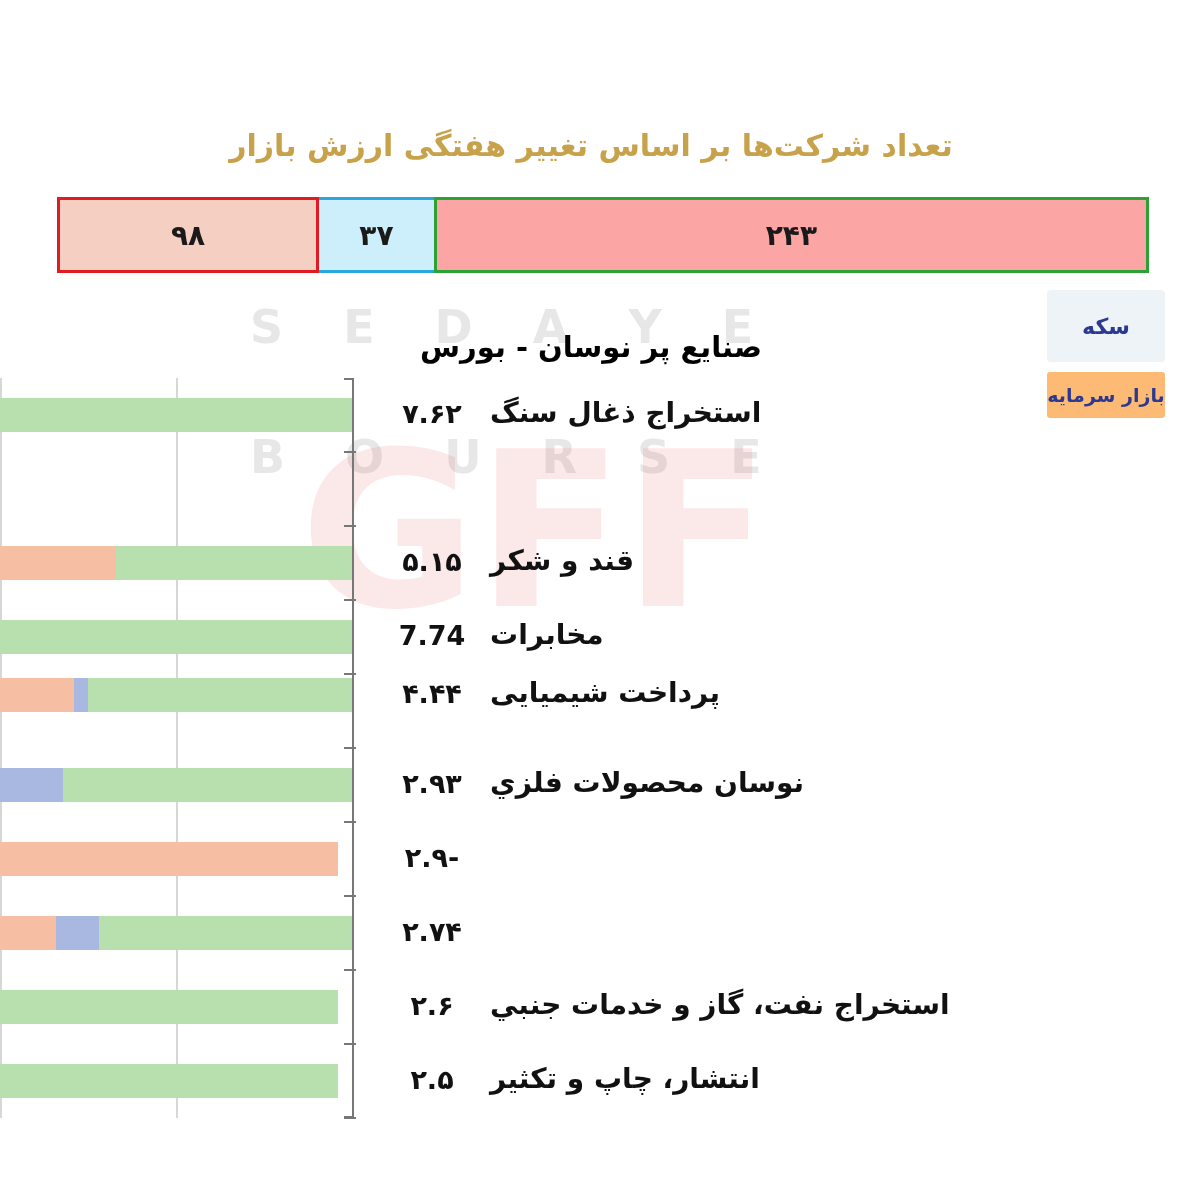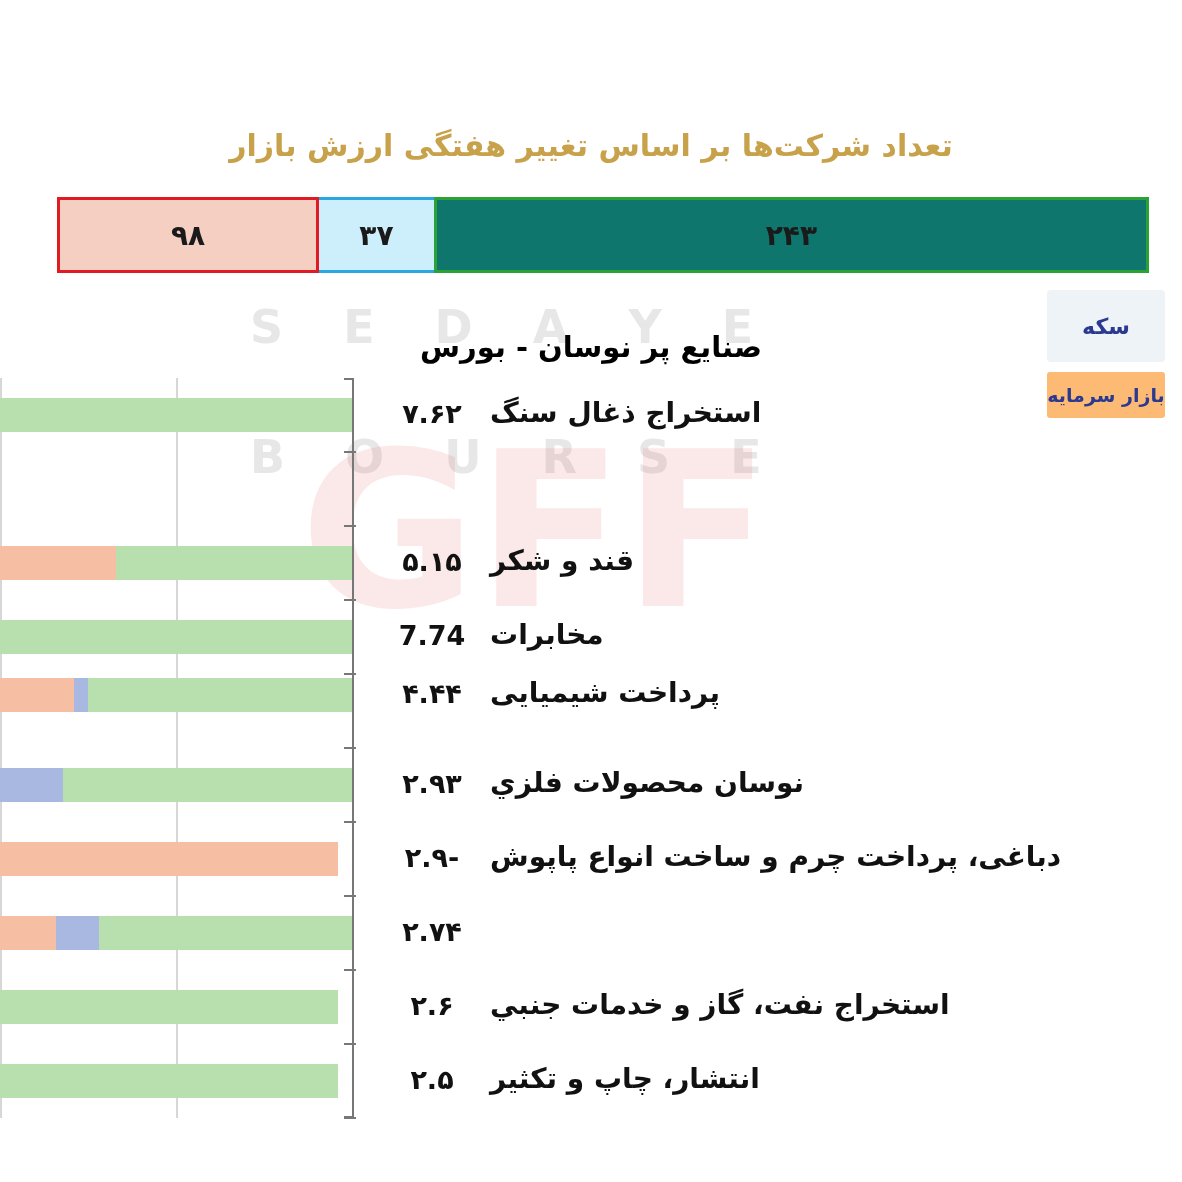--- a/index.html
+++ b/index.html
@@ -81,21 +81,21 @@
     height: 100%;
     box-sizing: border-box;
     display: flex;
     align-items: center;
     justify-content: center;
     font-size: 28px;
     font-weight: bold;
     color: #1a1a1a;
   }
   .seg-green {
-    background: #0f766e;
+    background: #fca5a5;
     border: 3px solid #2aa334;
     text-align: right;
   }
   .seg-blue {
     background: #cdeefb;
     border: 3px solid #29a7e0;
     border-right: none;
     border-left: none;
   }
   .seg-red {
@@ -330,21 +330,20 @@
         </div>
         <div class="value">۲.۹۳</div>
         <div class="label">نوسان محصولات فلزي</div>
       </div>
       <div class="row-sep" style="top: 443px;"></div>
       <div class="row" style="top: 444px;">
         <div class="bar-zone">
           <div class="bar-seg c-red" style="left: 0px; width: 337.92px;"></div>
         </div>
         <div class="value">۲.۹-</div>
-        <div class="label">دباغی، پرداخت چرم و ساخت انواع پاپوش</div>
       </div>
       <div class="row-sep" style="top: 517px;"></div>
       <div class="row" style="top: 518px;">
         <div class="bar-zone">
           <div class="bar-seg c-red" style="left: 0px; width: 56.32px;"></div>
           <div class="bar-seg c-blue" style="left: 56.32px; width: 42.24px;"></div>
           <div class="bar-seg c-green" style="left: 98.56px; width: 253.44px;"></div>
         </div>
         <div class="value">۲.۷۴</div>
       </div>

